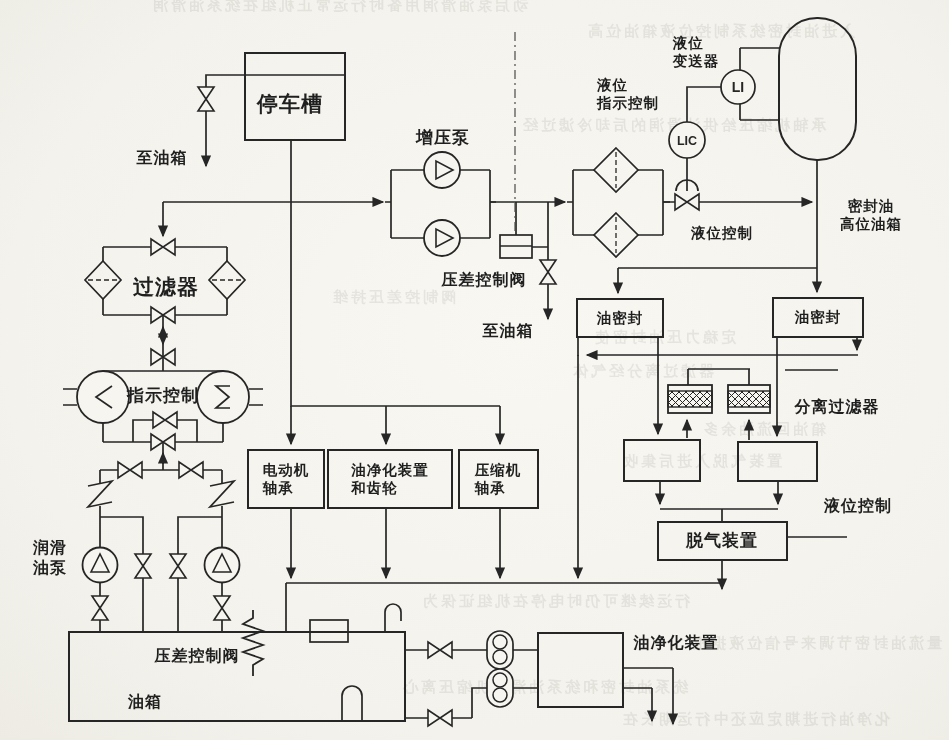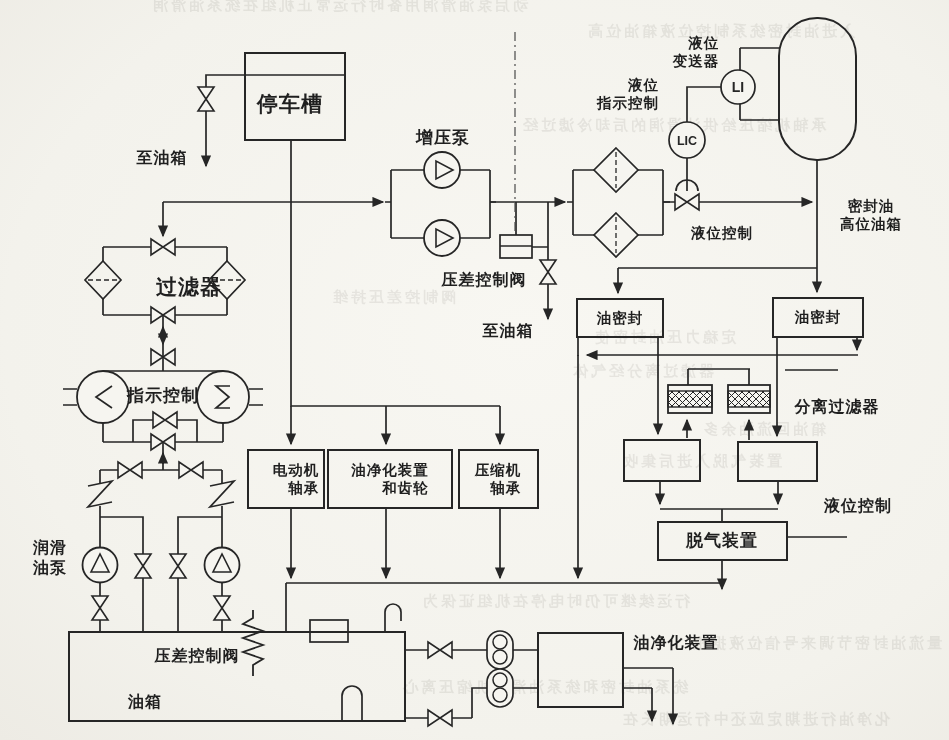--- a/index.html
+++ b/index.html
@@ -2,21 +2,21 @@
 <html><head>
 <meta charset="utf-8">
 <style>
   html,body{margin:0;padding:0;}
   .stage{position:relative;width:949px;height:740px;background:
     radial-gradient(ellipse at 55% 45%, #f8f7f2 0%, #f3f2ec 70%, #edebe4 100%);
     overflow:hidden;font-family:"Liberation Sans","DejaVu Sans",sans-serif;color:#262626;}
   .stage svg{position:absolute;left:0;top:0;z-index:2;}
   .labels{position:absolute;left:0;top:0;width:100%;height:100%;z-index:3;}
   .lbl{position:absolute;transform:translate(-50%,-50%);white-space:nowrap;
-       font-size:16px;font-weight:600;letter-spacing:1px;color:#1f1f1f;line-height:1.25;text-align:right;}
+       font-size:16px;font-weight:600;letter-spacing:1px;color:#1f1f1f;line-height:1.25;text-align:left;}
   .lbl .ln{display:block;}
   .fs15{font-size:14.5px;}
   .fs17{font-size:17px;}
   .fs18{font-size:21px;}
   .la{transform:translate(0,-50%);text-align:center;margin-top:28px;}
   .bleedlayer{position:absolute;left:0;top:0;width:100%;height:100%;z-index:1;}
   .bleed{position:absolute;transform:scaleX(-1);opacity:0.10;color:#56524a;
          font-size:15px;font-weight:700;letter-spacing:3px;white-space:nowrap;}
   .b1{left:150px;top:-4px;}  .b2{left:585px;top:22px;}
   .b3{left:520px;top:116px;} .b4{left:330px;top:288px;}
@@ -244,32 +244,32 @@
       <use href="#valve-h" x="440" y="718"></use>
     </g>
 
     <text x="738" y="92" text-anchor="middle" font-size="14" font-weight="600" fill="#262626">LI</text>
     <text x="687" y="145" text-anchor="middle" font-size="12.5" font-weight="600" fill="#262626">LIC</text>
   </svg>
 
   <div class="labels">
     <div class="lbl" style="left:162px;top:158px;">至油箱</div>
     <div class="lbl fs18" style="left:290px;top:104px;">停车槽</div>
-    <div class="lbl fs18" style="left:166px;top:287px;margin-left:23px;">过滤器</div>
+    <div class="lbl fs18" style="left:166px;top:287px;">过滤器</div>
     <div class="lbl fs17" style="left:163px;top:396px;">指示控制</div>
     <div class="lbl" style="left:50px;top:558px;">
       <span class="ln">润滑</span>
       <span class="ln">油泵</span>
     </div>
     <div class="lbl" style="left:197px;top:656px;">压差控制阀</div>
     <div class="lbl" style="left:113px;top:702px;margin-left:32px;">油箱</div>
     <div class="lbl fs17" style="left:443px;top:130px;margin-top:8px;">增压泵</div>
     <div class="lbl" style="left:484px;top:280px;">压差控制阀</div>
     <div class="lbl" style="left:508px;top:331px;">至油箱</div>
-    <div class="lbl fs15" style="left:296px;top:479px;">
+    <div class="lbl fs15" style="left:286px;top:479px;">
       <span class="ln">电动机</span>
       <span class="ln">轴承</span>
     </div>
     <div class="lbl fs15" style="left:390px;top:479px;">
       <span class="ln">油净化装置</span>
       <span class="ln">和齿轮</span>
     </div>
     <div class="lbl fs15" style="left:498px;top:479px;">
       <span class="ln">压缩机</span>
       <span class="ln">轴承</span>

